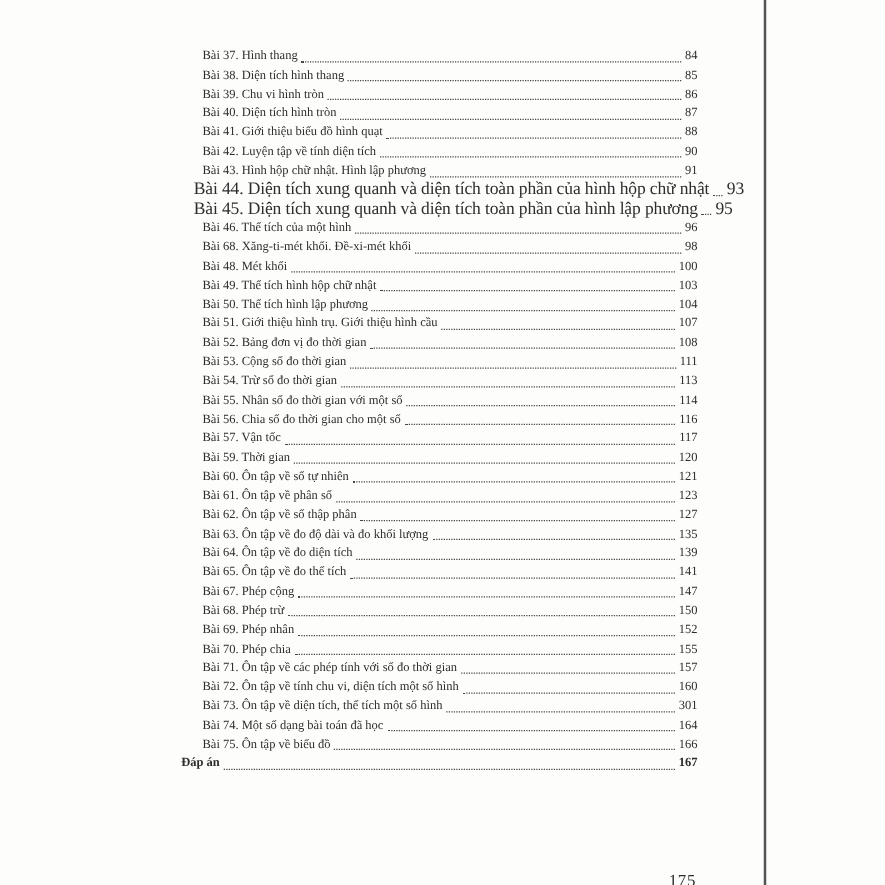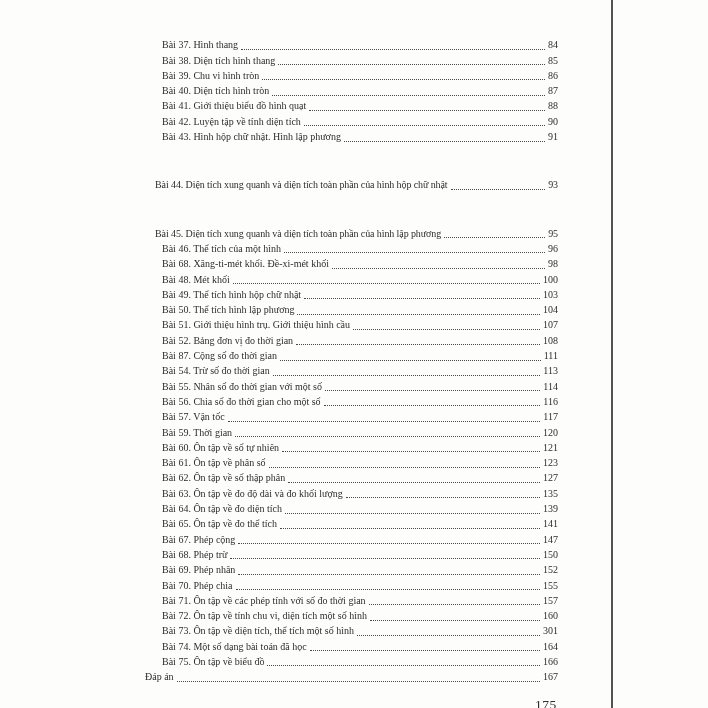--- a/index.html
+++ b/index.html
@@ -35,27 +35,26 @@
   .toc-row {
     display: flex;
     align-items: flex-end;
     height: 15.3px;
     font-size: 10px;
     line-height: 14px;
     padding-left: 17px;
   }
   .toc-row.condensed {
     padding-left: 10px;
-    font-size: 10px;
+    font-size: 14px;
     letter-spacing: -0.1px;
-    margin-top: 33px;
   }
   .toc-row.bold {
     padding-left: 0;
-    font-weight: normal;
+    font-weight: bold;
   }
   .toc-label {
     white-space: nowrap;
   }
   .toc-leader {
     flex: 1;
     margin: 0 3px 2.5px 3px;
     border-bottom: 1.6px dotted #474747;
     min-width: 8px;
   }
@@ -151,21 +150,21 @@
     <span class="toc-label">Bài 51. Giới thiệu hình trụ. Giới thiệu hình cầu</span>
     <span class="toc-leader"></span>
     <span class="toc-page">107</span>
   </div>
       <div class="toc-row">
     <span class="toc-label">Bài 52. Bảng đơn vị đo thời gian</span>
     <span class="toc-leader"></span>
     <span class="toc-page">108</span>
   </div>
       <div class="toc-row">
-    <span class="toc-label">Bài 87. Cộng số đo thời gian</span>
+    <span class="toc-label">Bài 53. Cộng số đo thời gian</span>
     <span class="toc-leader"></span>
     <span class="toc-page">111</span>
   </div>
       <div class="toc-row">
     <span class="toc-label">Bài 54. Trừ số đo thời gian</span>
     <span class="toc-leader"></span>
     <span class="toc-page">113</span>
   </div>
       <div class="toc-row">
     <span class="toc-label">Bài 55. Nhân số đo thời gian với một số</span>

